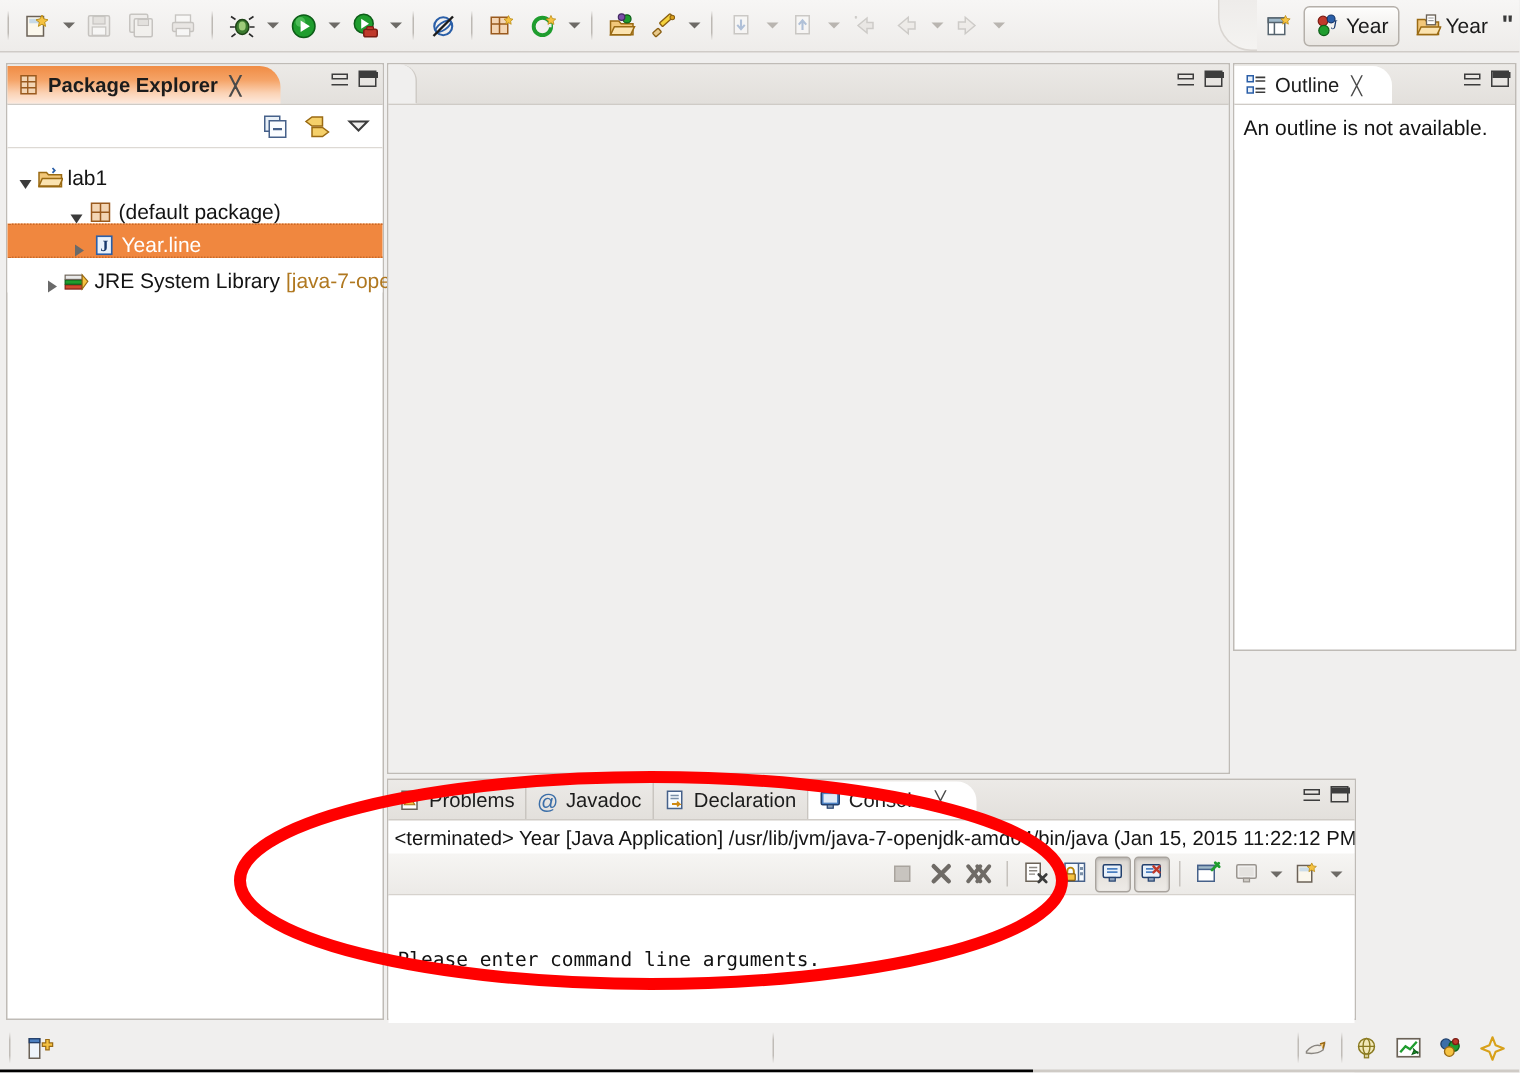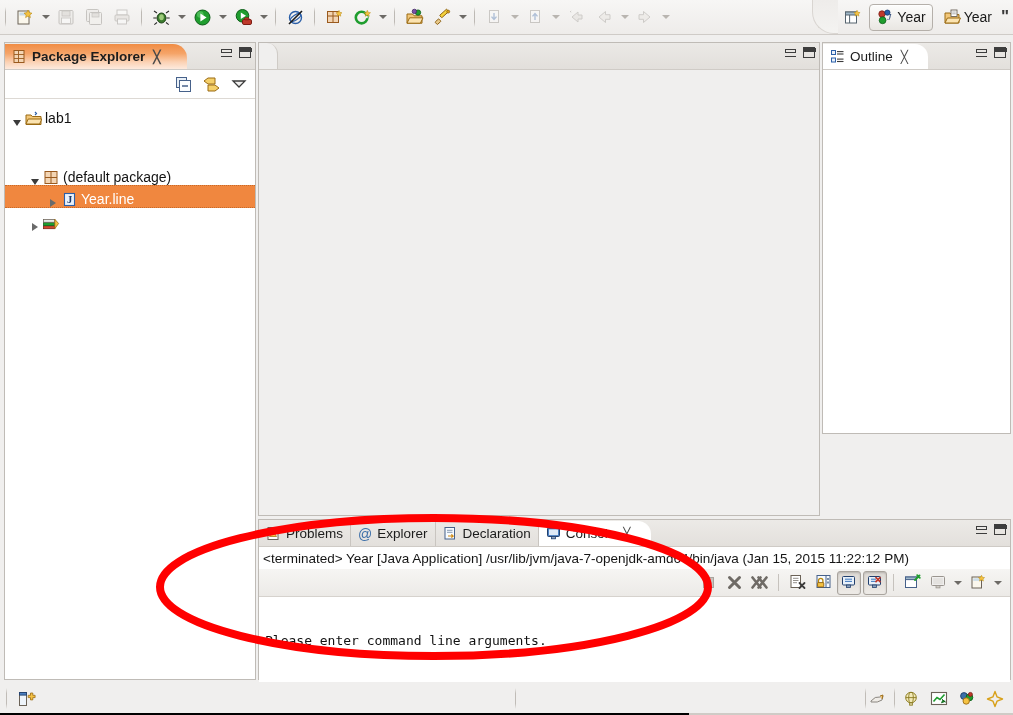--- a/index.html
+++ b/index.html
@@ -462,21 +462,21 @@
         <span class="ticon">
           <svg width="17" height="15" viewBox="0 0 17 15">
             <path d="M1 4 h5 l1.3 1.5 H16 v8 H1 z" fill="#f2c77a" stroke="#9a6a13" stroke-width="1"></path>
             <path d="M1 13 l2.2-5 H16.8 l-2.2 5z" fill="#fbe3b0" stroke="#9a6a13" stroke-width="1"></path>
             <path d="M10 1 l1.5 1.6 -1.5 1.6" fill="none" stroke="#2b5fa8" stroke-width="1.2"></path>
           </svg>
         </span>
         <span class="tlabel">lab1</span>
       </div>
 
-      <div class="trow" style="padding-left:22px;margin-top:36px;">
+      <div class="trow" style="padding-left:38px;">
         <span class="twist open">
             <i></i>
           </span>
         <span class="ticon">
           <svg width="16" height="15" viewBox="0 0 16 15">
             <rect x="2" y="1.5" width="12" height="12" fill="#f3d5b4" stroke="#9a5a1e" stroke-width="1"></rect>
             <line x1="2" y1="7.5" x2="14" y2="7.5" stroke="#9a5a1e" stroke-width="1"></line>
             <line x1="8" y1="1.5" x2="8" y2="13.5" stroke="#9a5a1e" stroke-width="1"></line>
           </svg>
         </span>
@@ -501,20 +501,21 @@
             <i></i>
           </span>
         <span class="ticon">
           <svg width="19" height="15" viewBox="0 0 19 15">
             <rect x="1.5" y="10" width="12" height="3" fill="#d04a2e" stroke="#7b1d14" stroke-width=".8"></rect>
             <rect x="1.5" y="6.6" width="12" height="3" fill="#1f9d2e" stroke="#0d5e18" stroke-width=".8"></rect>
             <rect x="1.5" y="3.2" width="12" height="3" fill="#eaeaea" stroke="#6b6257" stroke-width=".8"></rect>
             <path d="M13.5 3 l4 4.5 -4 5.5 z" fill="#f5c242" stroke="#9a6a13" stroke-width=".8"></path>
           </svg>
         </span>
+        <span class="tlabel"><span>JRE System Library </span><span class="muted">[java-7-ope</span></span>
       </div>
     </div>
   </div>
 
   <div class="editor-area" style="left:258px; top:42px; width:562px; height:474px;">
     <div class="editor-tabrow">
       <div class="tabrow-btns">
         <div class="btn-min"></div>
         <div class="btn-max"></div>
       </div>
@@ -534,35 +535,36 @@
           <line x1="7" y1="12.5" x2="13.5" y2="12.5" stroke="#3b3b3b" stroke-width="1.1"></line>
         </svg>
         <span>Outline</span>
         <span class="close-x">╳</span>
       </div>
       <div class="tabrow-btns">
         <div class="btn-min"></div>
         <div class="btn-max"></div>
       </div>
     </div>
+    <div class="outline-text">An outline is not available.</div>
   </div>
 
-  <div class="view" style="left:258px; top:519px; width:753px; height:161px;">
+  <div class="view" style="left:258px; top:519px; width:646px; height:161px;">
     <div class="view-tabrow">
       <div class="vtab">
         <svg width="15" height="15" viewBox="0 0 15 15">
           <rect x="2" y="1.5" width="10" height="12" fill="#fff" stroke="#6b6257" stroke-width="1"></rect>
           <path d="M7 4.5 l3.5 6 h-7 z" fill="#f5c242" stroke="#a8761a" stroke-width=".8"></path>
           <line x1="7" y1="6.6" x2="7" y2="8.6" stroke="#5a3a05" stroke-width="1"></line>
         </svg>
         <span>Problems</span>
       </div>
       <div class="vtab">
         <span style="font-size:14px;color:#3b6ea8;">@</span>
-        <span>Explorer</span>
+        <span>Javadoc</span>
       </div>
       <div class="vtab">
         <svg width="15" height="15" viewBox="0 0 15 15">
           <rect x="2" y="1.5" width="9.5" height="11.5" fill="#f7fbff" stroke="#46618a" stroke-width="1"></rect>
           <line x1="4" y1="4.3" x2="9.5" y2="4.3" stroke="#7a8fa8" stroke-width=".9"></line>
           <line x1="4" y1="6.3" x2="9.5" y2="6.3" stroke="#7a8fa8" stroke-width=".9"></line>
           <path d="M5 10 h5 l-1.6-1.6 M10 10 l-1.6 1.6" fill="none" stroke="#d08a12" stroke-width="1.2"></path>
         </svg>
         <span>Declaration</span>
       </div>

